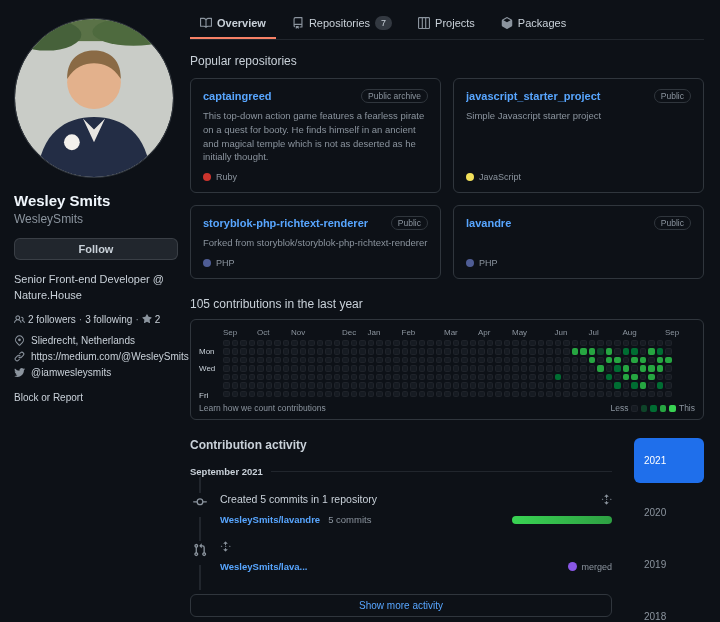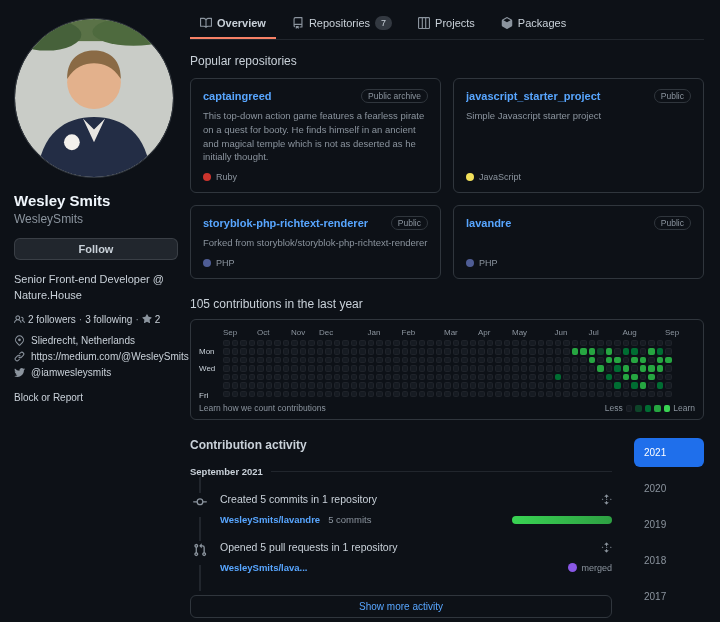--- a/index.html
+++ b/index.html
@@ -84,21 +84,21 @@
   .unfold { color: #8b949e; cursor: pointer; display: inline-flex; }
   .t-sub { margin-top: 9px; display: flex; align-items: center; gap: 8px; font-size: 9.5px; }
   .t-repo { color: #58a6ff; font-weight: bold; cursor: pointer; }
   .t-meta { color: #8b949e; }
   .commit-bar { margin-left: auto; width: 100px; height: 8px; border-radius: 4px; background: linear-gradient(to right, #39d353, #2ea043); }
   .merged-badge { margin-left: auto; display: flex; align-items: center; gap: 4px; font-size: 9px; color: #8b949e; }
   .merged-dot { width: 9px; height: 9px; border-radius: 50%; background: #8957e5; }
   .show-more-btn { display: block; width: 100%; margin-top: 4px; padding: 5px 0; text-align: center; background: transparent; border: 1px solid #30363d; border-radius: 6px; color: #58a6ff; font-size: 10px; cursor: pointer; font-family: inherit; }
 
   .year-list { width: 70px; flex-shrink: 0; display: flex; flex-direction: column; gap: 7px; padding-top: 0; }
-  .year-item { font-size: 10px; color: #8b949e; padding: 9px 10px; border-radius: 6px; cursor: pointer; }
+  .year-item { font-size: 10px; color: #8b949e; padding: 17px 10px; border-radius: 6px; cursor: pointer; }
   .year-item.selected { background: #1f6feb; color: #ffffff; }
 </style>
 </head>
 <body>
 
 <div class="page">
 
   <div class="sidebar">
     <div class="avatar-wrap">
       <svg viewBox="0 0 100 100">
@@ -269,21 +269,21 @@
         <div class="cg-day-labels">
             <span style="top: 7.5px;">Mon</span>
             <span style="top: 24.5px;">Wed</span>
             <span style="top: 51px;">Fri</span>
           </div>
         <div class="cg-right">
           <div class="cg-months">
               <span style="left: 0px;">Sep</span>
               <span style="left: 34px;">Oct</span>
               <span style="left: 68px;">Nov</span>
-              <span style="left: 96px;">Dec</span>
+              <span style="left: 119px;">Dec</span>
               <span style="left: 144.5px;">Jan</span>
               <span style="left: 178.5px;">Feb</span>
               <span style="left: 221px;">Mar</span>
               <span style="left: 255px;">Apr</span>
               <span style="left: 289px;">May</span>
               <span style="left: 331.5px;">Jun</span>
               <span style="left: 365.5px;">Jul</span>
               <span style="left: 399.5px;">Aug</span>
               <span style="left: 442px;">Sep</span>
             </div>
@@ -772,21 +772,21 @@
         <span class="link" style="color:#8b949e">Learn how we count contributions</span>
         <span class="legend">
           <span>Less</span>
           <span class="legend">
               <div class="cg-cell empty" style="background: rgb(22, 27, 34);"></div>
               <div class="cg-cell" style="background: rgb(14, 68, 41);"></div>
               <div class="cg-cell" style="background: rgb(0, 109, 50);"></div>
               <div class="cg-cell" style="background: rgb(38, 166, 65);"></div>
               <div class="cg-cell" style="background: rgb(57, 211, 83);"></div>
             </span>
-          <span>Learn</span>
+          <span>This</span>
         </span>
       </div>
     </div>
 
     <div class="activity-section">
       <div class="activity-main">
         <h2 class="activity-title">Contribution activity</h2>
         <div class="month-header">
           <span>September 2021</span>
         </div>
@@ -817,21 +817,20 @@
           </div>
 
           <div class="t-entry">
             <div class="t-icon">
               <svg width="14" height="14" viewBox="0 0 16 16" fill="currentColor">
                   <path d="M1.5 3.25a2.25 2.25 0 1 1 3 2.122v5.256a2.251 2.251 0 1 1-1.5 0V5.372A2.25 2.25 0 0 1 1.5 3.25Zm5.677-.177L9.573.677A.25.25 0 0 1 10 .854V2.5h1A2.5 2.5 0 0 1 13.5 5v5.628a2.251 2.251 0 1 1-1.5 0V5a1 1 0 0 0-1-1h-1v1.646a.25.25 0 0 1-.427.177L7.177 3.427a.25.25 0 0 1 0-.354ZM3.75 2.5a.75.75 0 1 0 0 1.5.75.75 0 0 0 0-1.5Zm0 9.5a.75.75 0 1 0 0 1.5.75.75 0 0 0 0-1.5Zm8.25.75a.75.75 0 1 0 1.5 0 .75.75 0 0 0-1.5 0Z"></path>
                 </svg>
             </div>
             <div class="t-body">
               <div class="t-title-row">
-                <span class="t-title">Opened 5 pull requests in 1 repository</span>
                 <span class="unfold">
                   <svg width="11" height="11" viewBox="0 0 16 16" fill="currentColor">
                       <path d="m8.177.677 2.896 2.896a.25.25 0 0 1-.177.427H8.75v1.25a.75.75 0 0 1-1.5 0V4H5.104a.25.25 0 0 1-.177-.427L7.823.677a.25.25 0 0 1 .354 0ZM7.25 10.75a.75.75 0 0 1 1.5 0V12h2.146a.25.25 0 0 1 .177.427l-2.896 2.896a.25.25 0 0 1-.354 0l-2.896-2.896A.25.25 0 0 1 5.104 12H7.25Zm-6-3a.75.75 0 0 1 .75-.75h.5a.75.75 0 0 1 0 1.5H2a.75.75 0 0 1-.75-.75Zm6 0A.75.75 0 0 1 8 7h.5a.75.75 0 0 1 0 1.5H8a.75.75 0 0 1-.75-.75Zm6 0a.75.75 0 0 1 .75-.75h.5a.75.75 0 0 1 0 1.5H14a.75.75 0 0 1-.75-.75Z"></path>
                     </svg>
                 </span>
               </div>
               <div class="t-sub">
                 <span class="t-repo">WesleySmits/lava...</span>
                 <span class="merged-badge">
                   <span class="merged-dot"></span>

